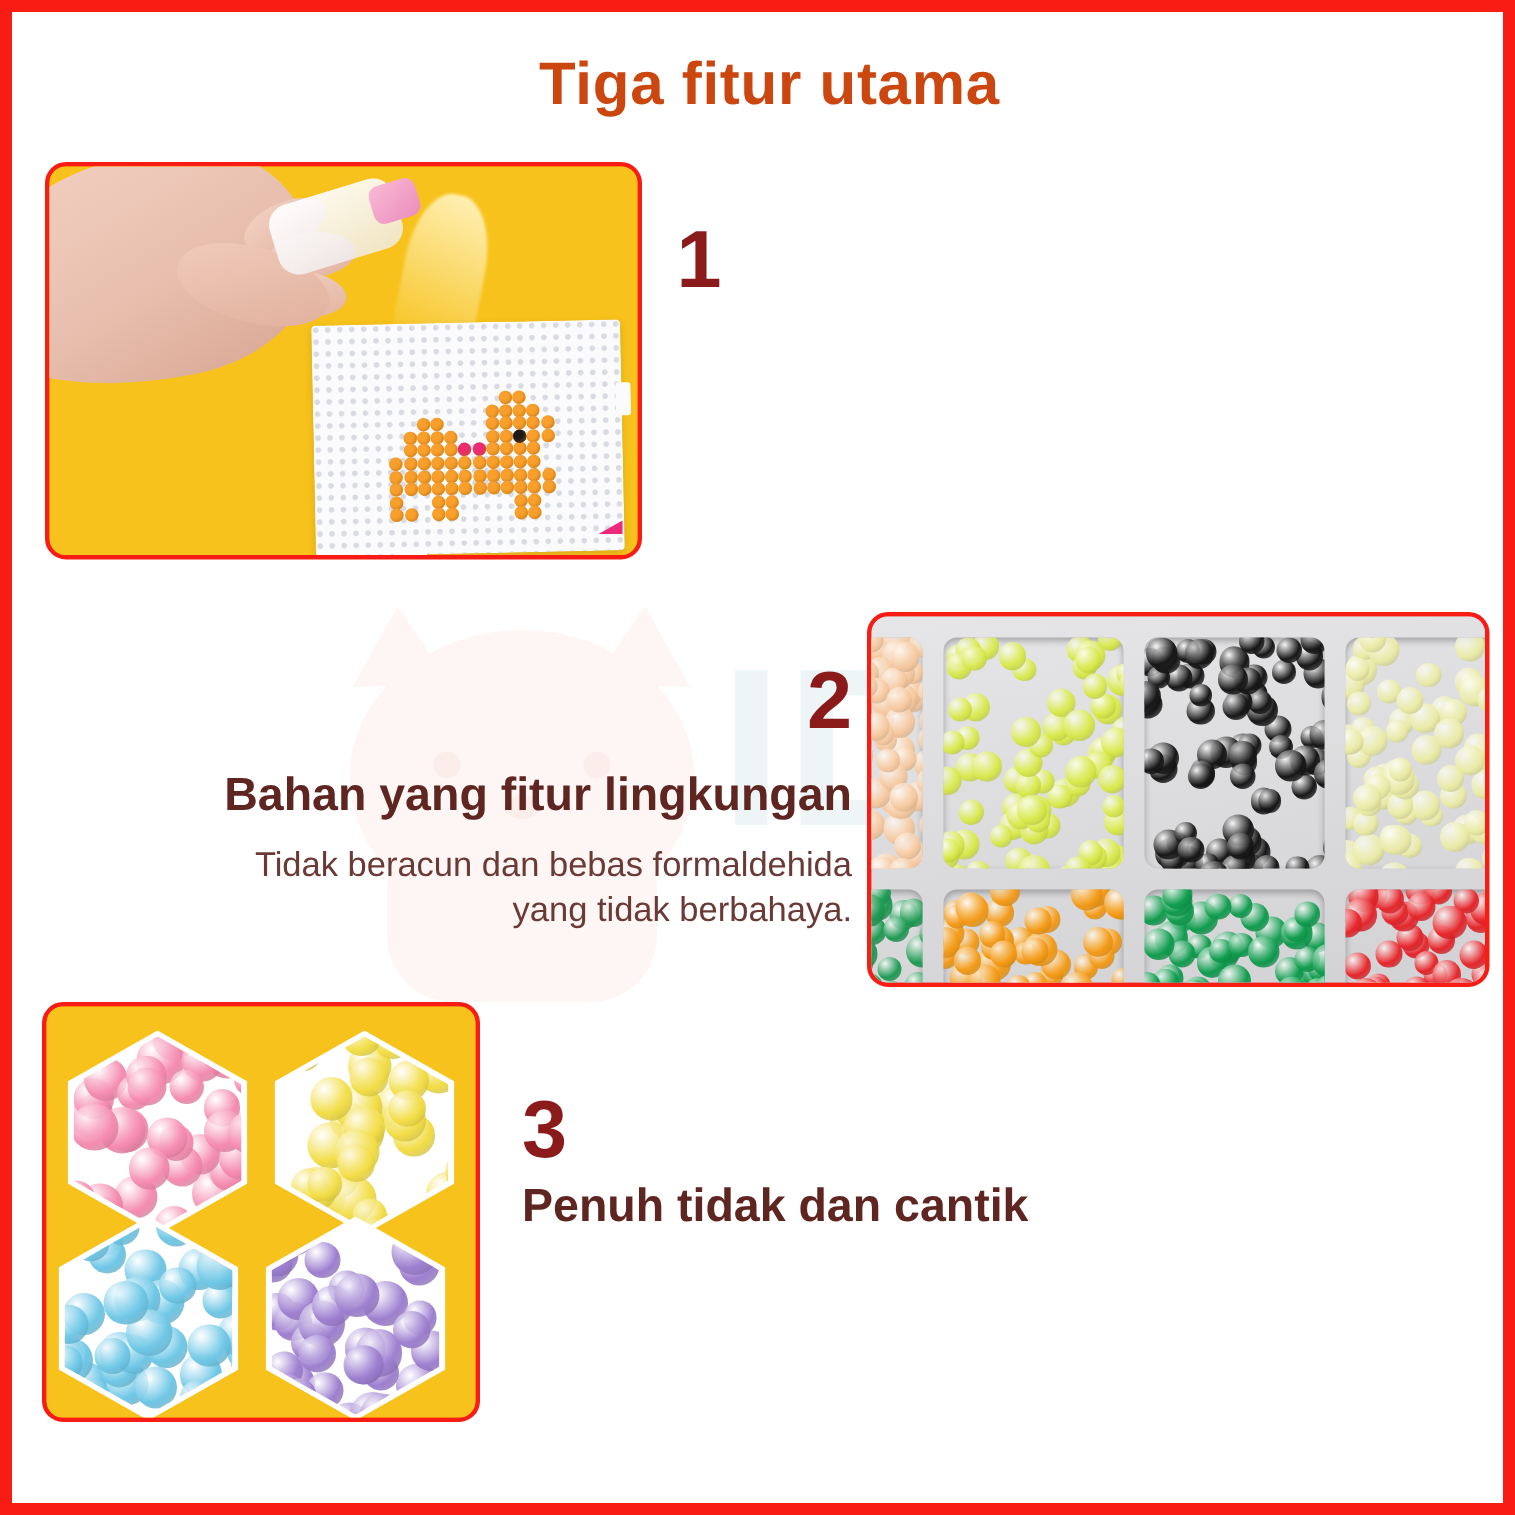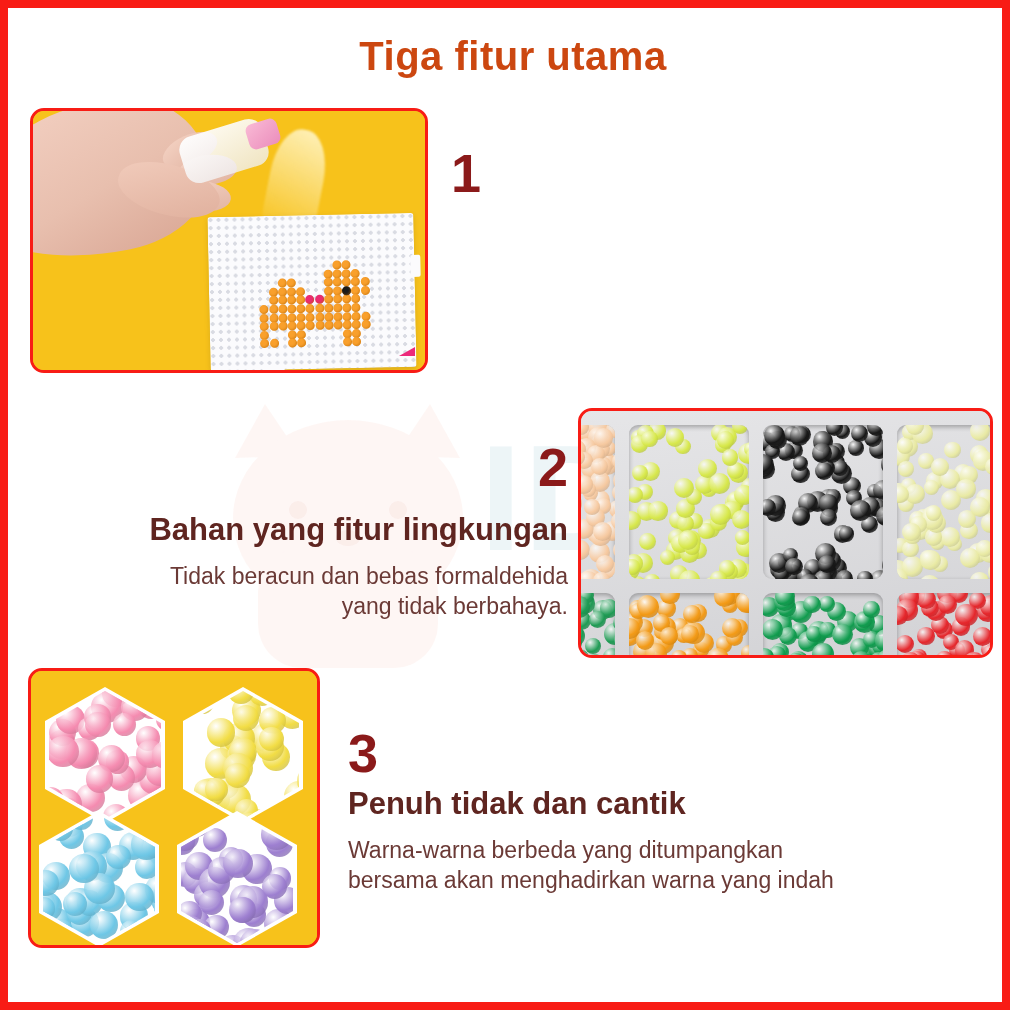--- a/index.html
+++ b/index.html
@@ -910,17 +910,15 @@
   <div id="text-2">
     <div class="numeral">2</div>
     <div class="heading">Bahan yang fitur lingkungan</div>
     <div class="desc">Tidak beracun dan bebas formaldehida
 yang tidak berbahaya.</div>
   </div>
 
   <div id="text-3">
     <div class="numeral">3</div>
     <div class="heading">Penuh tidak dan cantik</div>
-    <div class="desc">Warna-warna berbeda yang ditumpangkan
-bersama akan menghadirkan warna yang indah</div>
   </div>
 
 </div>
 
 </body></html>

